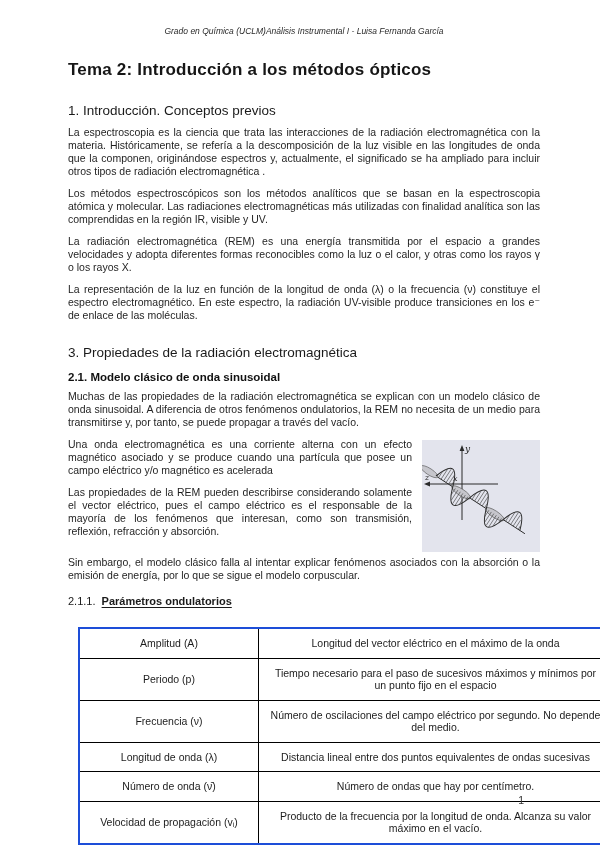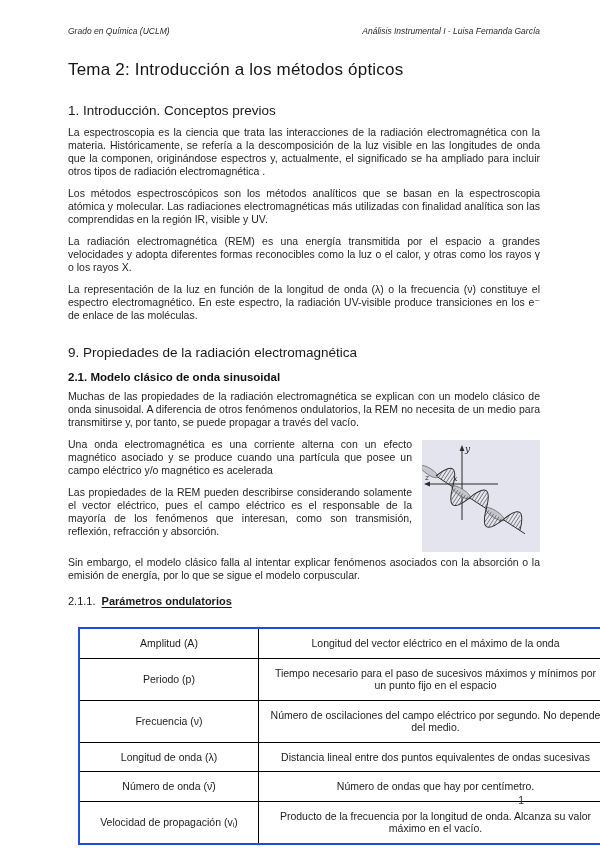--- a/index.html
+++ b/index.html
@@ -6,27 +6,27 @@
   body {
     width: 600px; height: 848px; position: relative;
     font-family: "Liberation Sans", "DejaVu Sans", sans-serif;
     color: #1c1c1c;
     -webkit-font-smoothing: antialiased;
   }
   .page { position: relative; width: 600px; height: 848px; overflow: hidden; }
   .content { position: absolute; left: 68px; top: 26px; width: 472px; }
 
   .doc-header {
-    display: flex; justify-content: space-between;
+    display: flex; justify-content: center;
     font-size: 8.5px; font-style: italic; color: #2a2a2a;
     margin-bottom: 24px;
   }
 
   .doc-title {
-    font-size: 17px; font-weight: 400; color: #161616;
+    font-size: 17px; font-weight: 700; color: #161616;
     margin: 16px 0 10px 0; letter-spacing: 0.2px;
   }
   h2.sec {
     font-size: 13.5px; font-weight: 400; color: #1a1a1a;
     margin: 23px 0 8px 0;
   }
   h3.subsec {
     font-size: 11.5px; font-weight: 700; color: #111;
     margin: 11px 0 7px 0;
   }
@@ -80,21 +80,21 @@
 
     <h1 class="doc-title">Tema 2: Introducción a los métodos ópticos</h1>
 
     <h2 class="sec">1. Introducción. Conceptos previos</h2>
 
     <p class="body-par">La espectroscopia es la ciencia que trata las interacciones de la radiación electromagnética con la materia. Históricamente, se refería a la descomposición de la luz visible en las longitudes de onda que la componen, originándose espectros y, actualmente, el significado se ha ampliado para incluir otros tipos de radiación electromagnética .</p>
     <p class="body-par">Los métodos espectroscópicos son los métodos analíticos que se basan en la espectroscopia atómica y molecular. Las radiaciones electromagnéticas más utilizadas con finalidad analítica son las comprendidas en la región IR, visible y UV.</p>
     <p class="body-par">La radiación electromagnética (REM) es una energía transmitida por el espacio a grandes velocidades y adopta diferentes formas reconocibles como la luz o el calor, y otras como los rayos γ o los rayos X.</p>
     <p class="body-par">La representación de la luz en función de la longitud de onda (λ) o la frecuencia (ν) constituye el espectro electromagnético. En este espectro, la radiación UV-visible produce transiciones en los e⁻ de enlace de las moléculas.</p>
 
-    <h2 class="sec">9. Propiedades de la radiación electromagnética</h2>
+    <h2 class="sec">3. Propiedades de la radiación electromagnética</h2>
 
     <h3 class="subsec">2.1. Modelo clásico de onda sinusoidal</h3>
 
     <p class="body-par">Muchas de las propiedades de la radiación electromagnética se explican con un modelo clásico de onda sinusoidal. A diferencia de otros fenómenos ondulatorios, la REM no necesita de un medio para transmitirse y, por tanto, se puede propagar a través del vacío.</p>
 
     <div class="wrap-block">
       <svg class="wave-figure" viewBox="0 0 118 112" xmlns="http://www.w3.org/2000/svg">
         <rect x="0" y="0" width="118" height="112" fill="#e3e4ed"></rect>
 
         <line x1="40" y1="9" x2="40" y2="80" stroke="#2b2b2b" stroke-width="1"></line>

